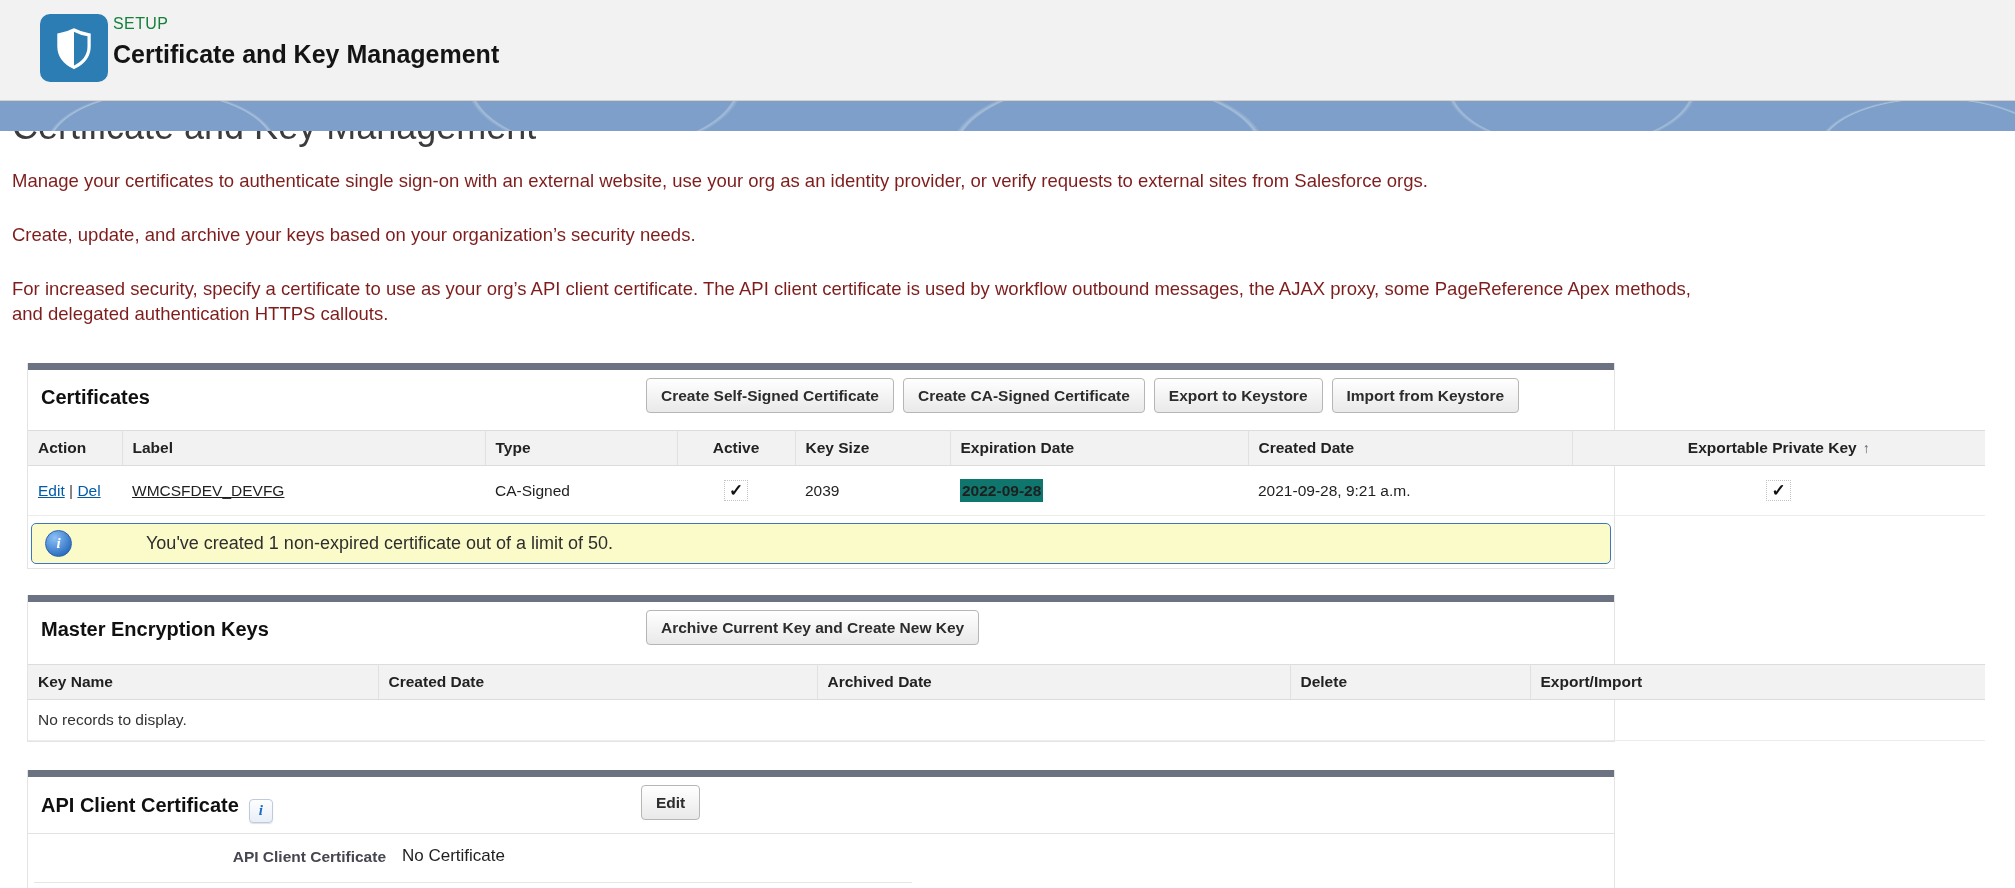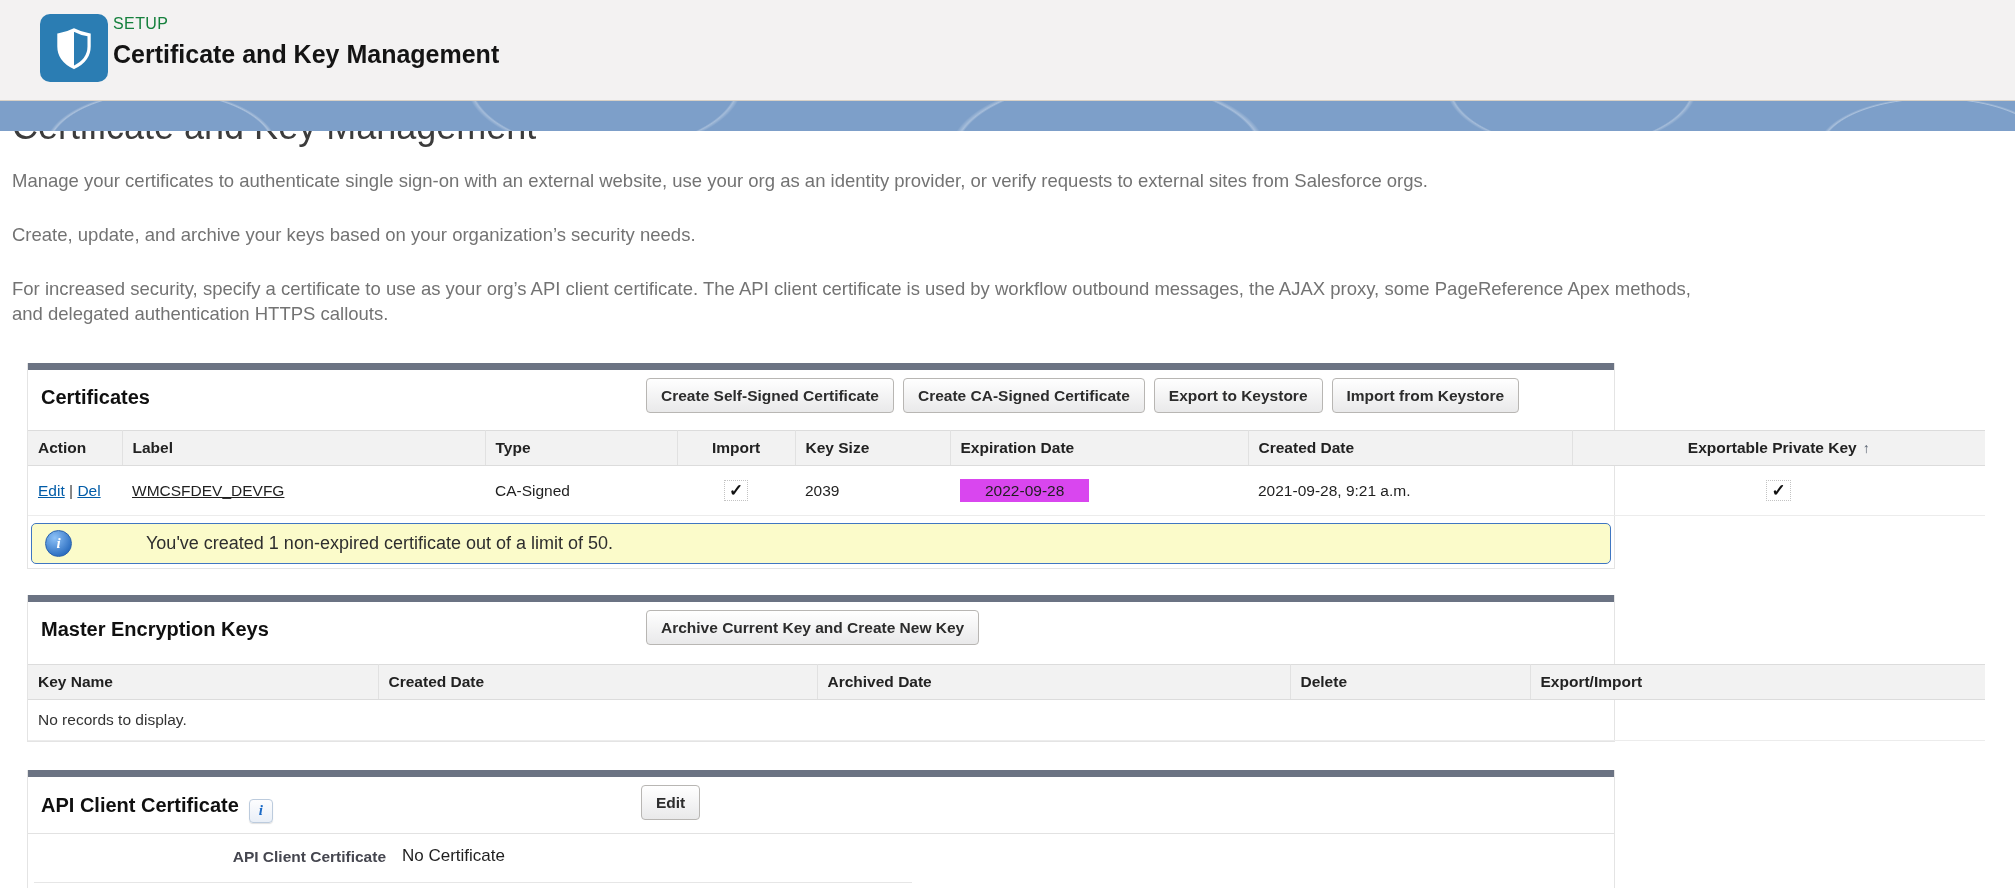--- a/index.html
+++ b/index.html
@@ -31,21 +31,21 @@
       radial-gradient(ellipse 200px 100px at 78% -50%, rgba(255,255,255,0) 60%, rgba(255,255,255,.30) 61%, rgba(255,255,255,0) 63%),
       radial-gradient(ellipse 180px 80px at 96% 160%, rgba(255,255,255,0) 62%, rgba(255,255,255,.35) 63%, rgba(255,255,255,0) 65%);
   }
   
   .clipped-heading{
     position:absolute;top:104px;left:12px;z-index:1;margin:0;
     font-size:36px;line-height:46px;font-weight:400;color:#3c3c3c;
   }
   
   .intro{position:absolute;top:168px;left:12px;width:1992px;z-index:1;
-         font-size:18.5px;line-height:25px;color:#737373;}
+         font-size:18.5px;line-height:25px;color:#7f1d1d;}
   .intro p{margin:0 0 29px 0;}
   
   .section{position:absolute;left:27px;width:1588px;background:#fff;
            border:1px solid #e4e4e4;border-top:none;box-sizing:border-box;}
   .s1{top:363px;height:206px;}
   .s2{top:595px;height:147px;}
   .s3{top:770px;height:130px;border-bottom:none;}
   .topbar{height:7px;background:#6b7383;}
   .section-head{position:relative;}
   .s1 .section-head{height:60px;}
@@ -67,21 +67,21 @@
     border-right:1px solid #e1e1e1;text-align:left;padding:8px 10px;
     font-weight:bold;color:#222;white-space:nowrap;overflow:hidden;margin-top:16px;
   }
   .tbl th:last-child{border-right:none;}
   .tbl td{padding:14px 10px;color:#1f1f1f;border-bottom:1px solid #ececec;white-space:nowrap;overflow:hidden;}
   .tbl .c{text-align:center;}
   .lnk{color:#015ba7;text-decoration:underline;cursor:pointer;}
   .sep{color:#444;}
   .label-lnk{color:#1f1f1f;text-decoration:underline;cursor:pointer;}
   .check{border:1px dotted #c3c3c3;padding:0 4px;font-size:17px;font-weight:bold;color:#111;}
-  .hl{background:#d946ef;padding:3px 25px;}
+  .hl{background:#0f766e;padding:3px 2px;font-weight:bold;}
   .arrow{color:#56606e;font-size:14px;margin-left:6px;}
   .empty-row td{padding:11px 10px;color:#333;border-bottom:1px solid #ececec;}
   
   .info-box{
     margin:7px 3px 0 3px;height:41px;box-sizing:border-box;
     border:1px solid #3f76c2;border-radius:5px;background:#fbfbca;
     display:flex;align-items:center;
   }
   .info-circle{
     width:25px;height:25px;border-radius:50%;margin-left:13px;flex:0 0 auto;
@@ -155,21 +155,21 @@
       <col style="width:155px">
         <col style="width:298px">
         <col style="width:324px">
         <col style="width:413px">
     </colgroup>
     <thead>
       <tr>
         <th>Action</th>
         <th>Label</th>
         <th>Type</th>
-        <th class="c">Import</th>
+        <th class="c">Active</th>
         <th>Key Size</th>
         <th>Expiration Date</th>
         <th>Created Date</th>
         <th class="c"><span>Exportable Private Key</span><span class="arrow">↑</span></th>
       </tr>
     </thead>
     <tbody>
       <tr>
         <td><a class="lnk">Edit</a> <span class="sep">|</span> <a class="lnk">Del</a></td>
         <td><a class="label-lnk">WMCSFDEV_DEVFG</a></td>

